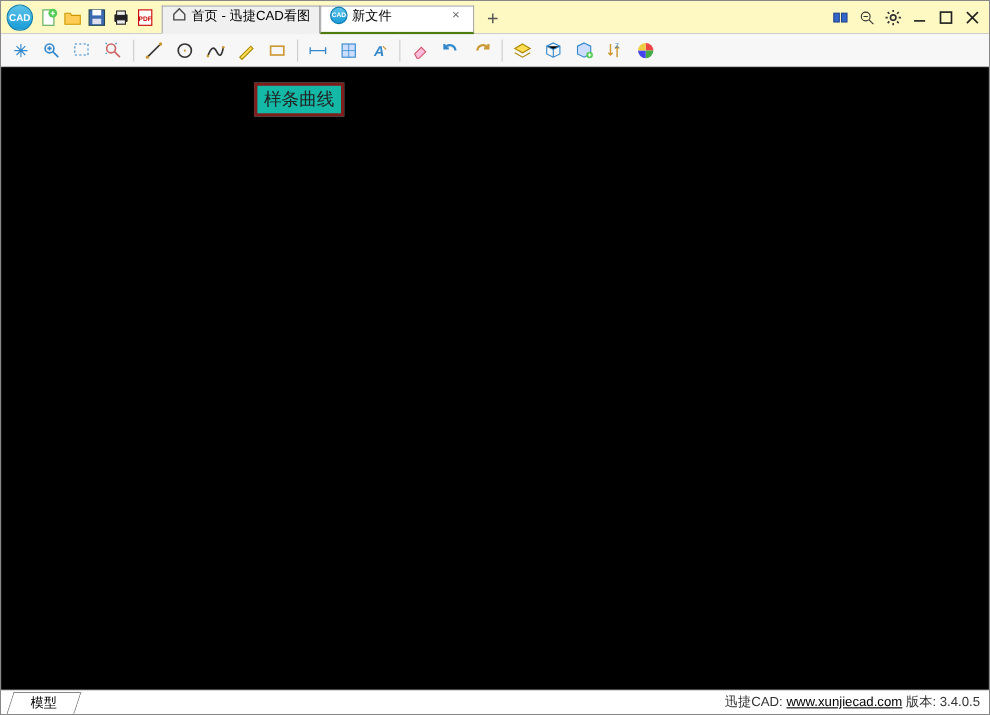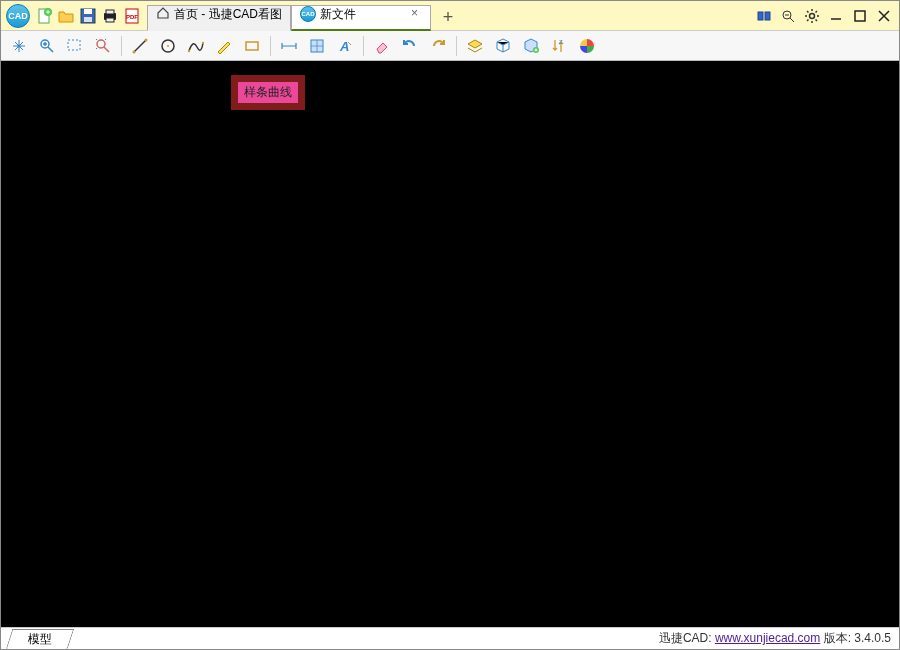--- a/index.html
+++ b/index.html
@@ -13,26 +13,26 @@
 .tab.home { border-bottom:1px solid #f0f0f0; margin-bottom:-1px; }
 .tab.active { background:#fff; border-bottom:2px solid #4d7c0f; margin-bottom:-1px;}
 .tab .tab-close { margin-left:auto; padding:0 4px; color:#666; cursor:pointer;}
 .newtab-btn { width:26px; height:26px; display:flex; align-items:center; justify-content:center; font-size:18px; color:#555; cursor:pointer; margin-left:4px;}
 .win-controls { display:flex; align-items:center; margin-left:auto; padding-right:4px;}
 .win-controls .wc { width:22px; height:22px; display:flex; align-items:center; justify-content:center; cursor:pointer; margin-left:2px;}
 .toolbar { height: 30px; background:#f7f7f7; border-bottom:1px solid #bbb; display:flex; align-items:center; padding:0 6px; gap:4px;}
 .toolbtn { width:24px; height:24px; display:flex; align-items:center; justify-content:center; cursor:pointer; border-radius:2px;}
 .sep { width:1px; height:20px; background:#ccc; margin:0 2px;}
 .canvas-area { flex:1; background:#000; position:relative;}
-.tooltip { position:absolute; background:#ec4899; border:7px solid #7f1d1d; font-size:12px; padding:2px 6px; color:#222;}
+.tooltip { position:absolute; background:#14b8a6; border:3px solid #7f1d1d; font-size:16px; padding:2px 6px; color:#222;}
 .statusbar { height:22px; background:#fff; border-top:1px solid #ccc; display:flex; align-items:center; font-size:12px;}
 .model-tab { height:20px; padding:0 18px; border:1px solid #888; border-bottom:none; margin-left:8px; display:flex; align-items:center; font-size:12px; background:#fff; transform:skewX(-18deg); border-radius:0 0 2px 2px;}
 .model-tab span { transform:skewX(18deg);}
 .status-right { margin-left:auto; padding-right:8px; color:#333;}
-.status-right a { color:#4c1d95;}
+.status-right a { color:#000000;}
 svg { overflow:visible;}
 </style>
 </head>
 <body>
 
 <div class="titlebar">
   <div class="app-logo">
     <div class="app-logo-inner">CAD</div>
   </div>
   <div class="quick-btn">

